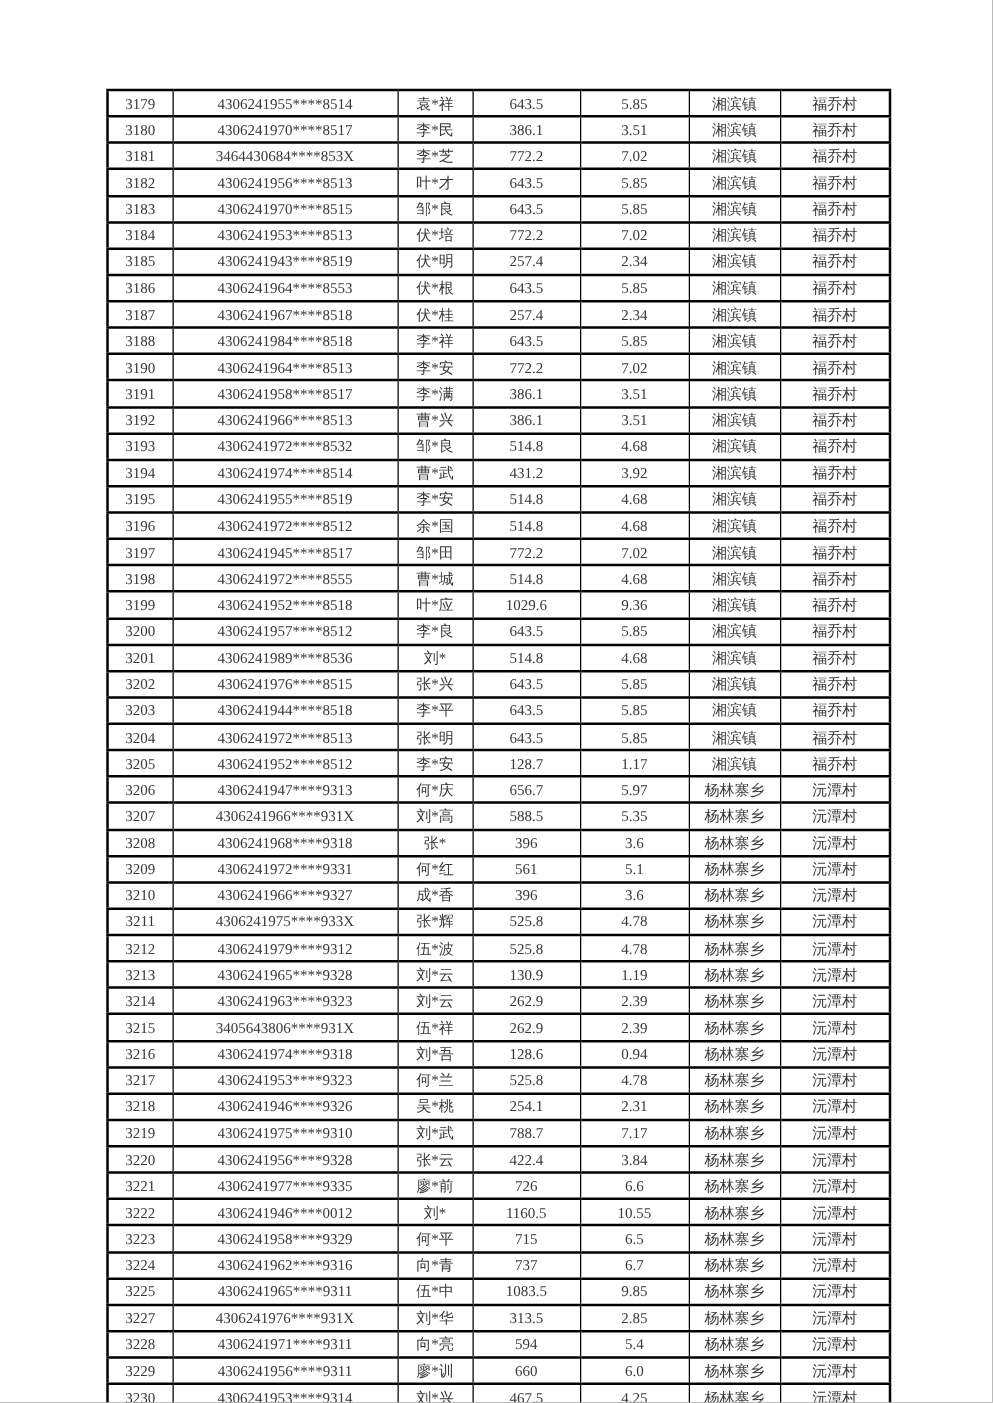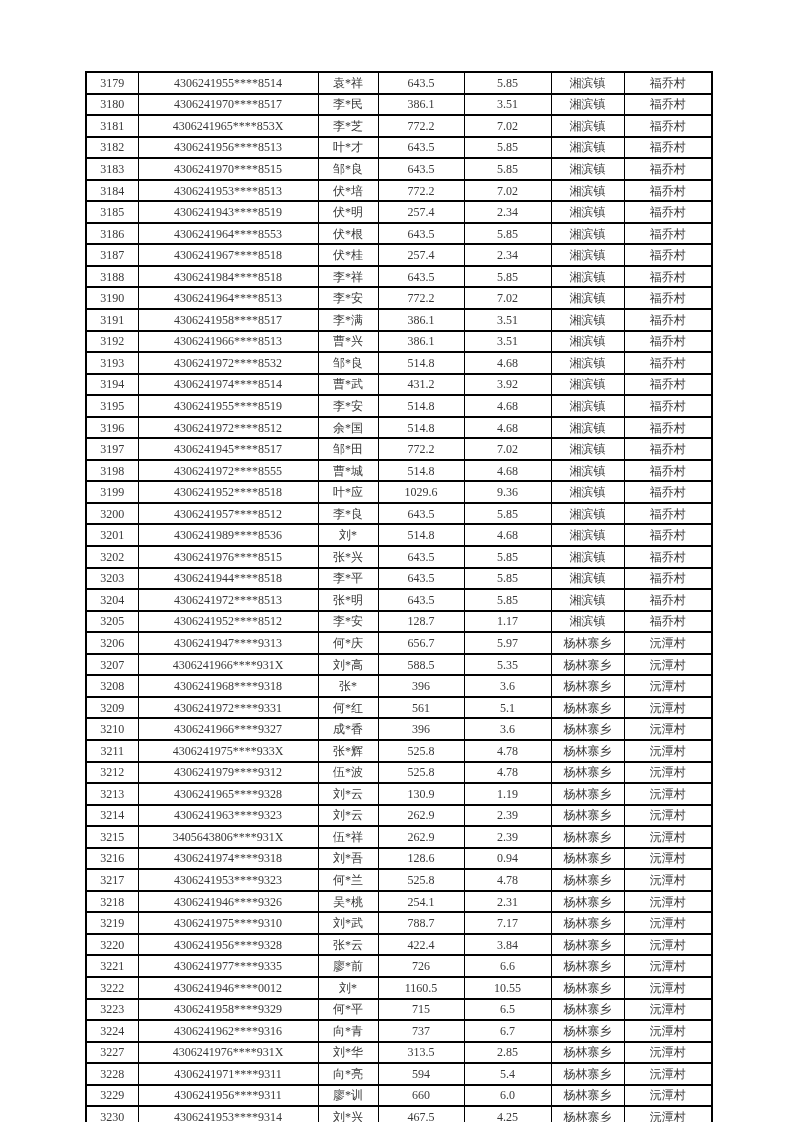--- a/index.html
+++ b/index.html
@@ -71,21 +71,21 @@
           <td>3180</td>
           <td>4306241970****8517</td>
           <td>李*民</td>
           <td>386.1</td>
           <td>3.51</td>
           <td>湘滨镇</td>
           <td>福乔村</td>
         </tr>
         <tr>
           <td>3181</td>
-          <td>4306241965****853X</td>
+          <td>3464430684****853X</td>
           <td>李*芝</td>
           <td>772.2</td>
           <td>7.02</td>
           <td>湘滨镇</td>
           <td>福乔村</td>
         </tr>
         <tr>
           <td>3182</td>
           <td>4306241956****8513</td>
           <td>叶*才</td>
@@ -457,20 +457,29 @@
         <tr>
           <td>3224</td>
           <td>4306241962****9316</td>
           <td>向*青</td>
           <td>737</td>
           <td>6.7</td>
           <td>杨林寨乡</td>
           <td>沅潭村</td>
         </tr>
         <tr>
+          <td>3225</td>
+          <td>4306241965****9311</td>
+          <td>伍*中</td>
+          <td>1083.5</td>
+          <td>9.85</td>
+          <td>杨林寨乡</td>
+          <td>沅潭村</td>
+        </tr>
+        <tr>
           <td>3227</td>
           <td>4306241976****931X</td>
           <td>刘*华</td>
           <td>313.5</td>
           <td>2.85</td>
           <td>杨林寨乡</td>
           <td>沅潭村</td>
         </tr>
         <tr>
           <td>3228</td>

